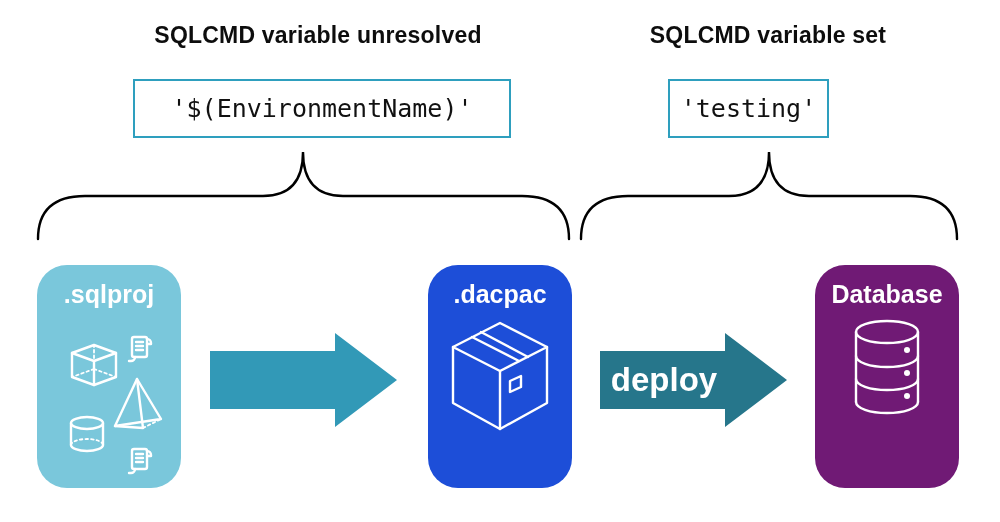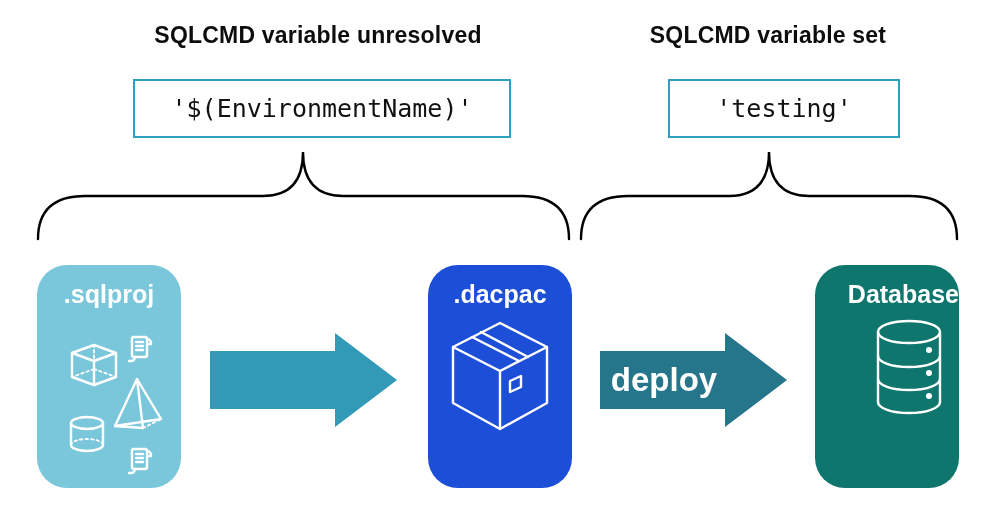--- a/index.html
+++ b/index.html
@@ -13,38 +13,38 @@
   }
   .heading-left  { left:108px; top:22px; width:420px; }
   .heading-right { left:612px; top:22px; width:312px; }
 
   .codebox {
     position:absolute; top:79px; height:59px; box-sizing:border-box;
     border:2px solid #2e9fbe; background:#ffffff;
     display:flex; align-items:center; justify-content:center;
   }
   .codebox-left  { left:133px; width:378px; }
-  .codebox-right { left:668px; width:232px; }
+  .codebox-right { left:668px; width:161px; }
   .code {
     font-family:"DejaVu Sans Mono", monospace; font-size:25px; color:#111111;
     white-space:pre;
   }
 
   .brace { position:absolute; top:148px; }
   .brace path { stroke:#000000; stroke-width:2.4; fill:none; stroke-linecap:round; }
   .brace-left  { left:35px; }
   .brace-right { left:578px; }
 
   .card {
     position:absolute; top:265px; width:144px; height:223px; border-radius:30px;
     display:flex; flex-direction:column; align-items:center;
   }
   .card-sqlproj  { left:37px;  background:#7ac7db;gap:16px; }
   .card-dacpac   { left:428px; background:#1d4ed8; }
-  .card-database { left:815px; background:#0f766e;align-items:flex-end; }
+  .card-database { left:815px; background:#701a75; }
   .card-label {
     margin-top:15px; color:#ffffff; font-weight:700; font-size:25px;
     white-space:nowrap;
   }
   .card-icon { margin-top:6px; }
   .card-icon path, .card-icon polygon, .card-icon polyline,
   .card-icon line, .card-icon ellipse, .card-icon rect {
     stroke:#ffffff; stroke-width:2.4; fill:none;
     stroke-linejoin:round; stroke-linecap:round;
   }

